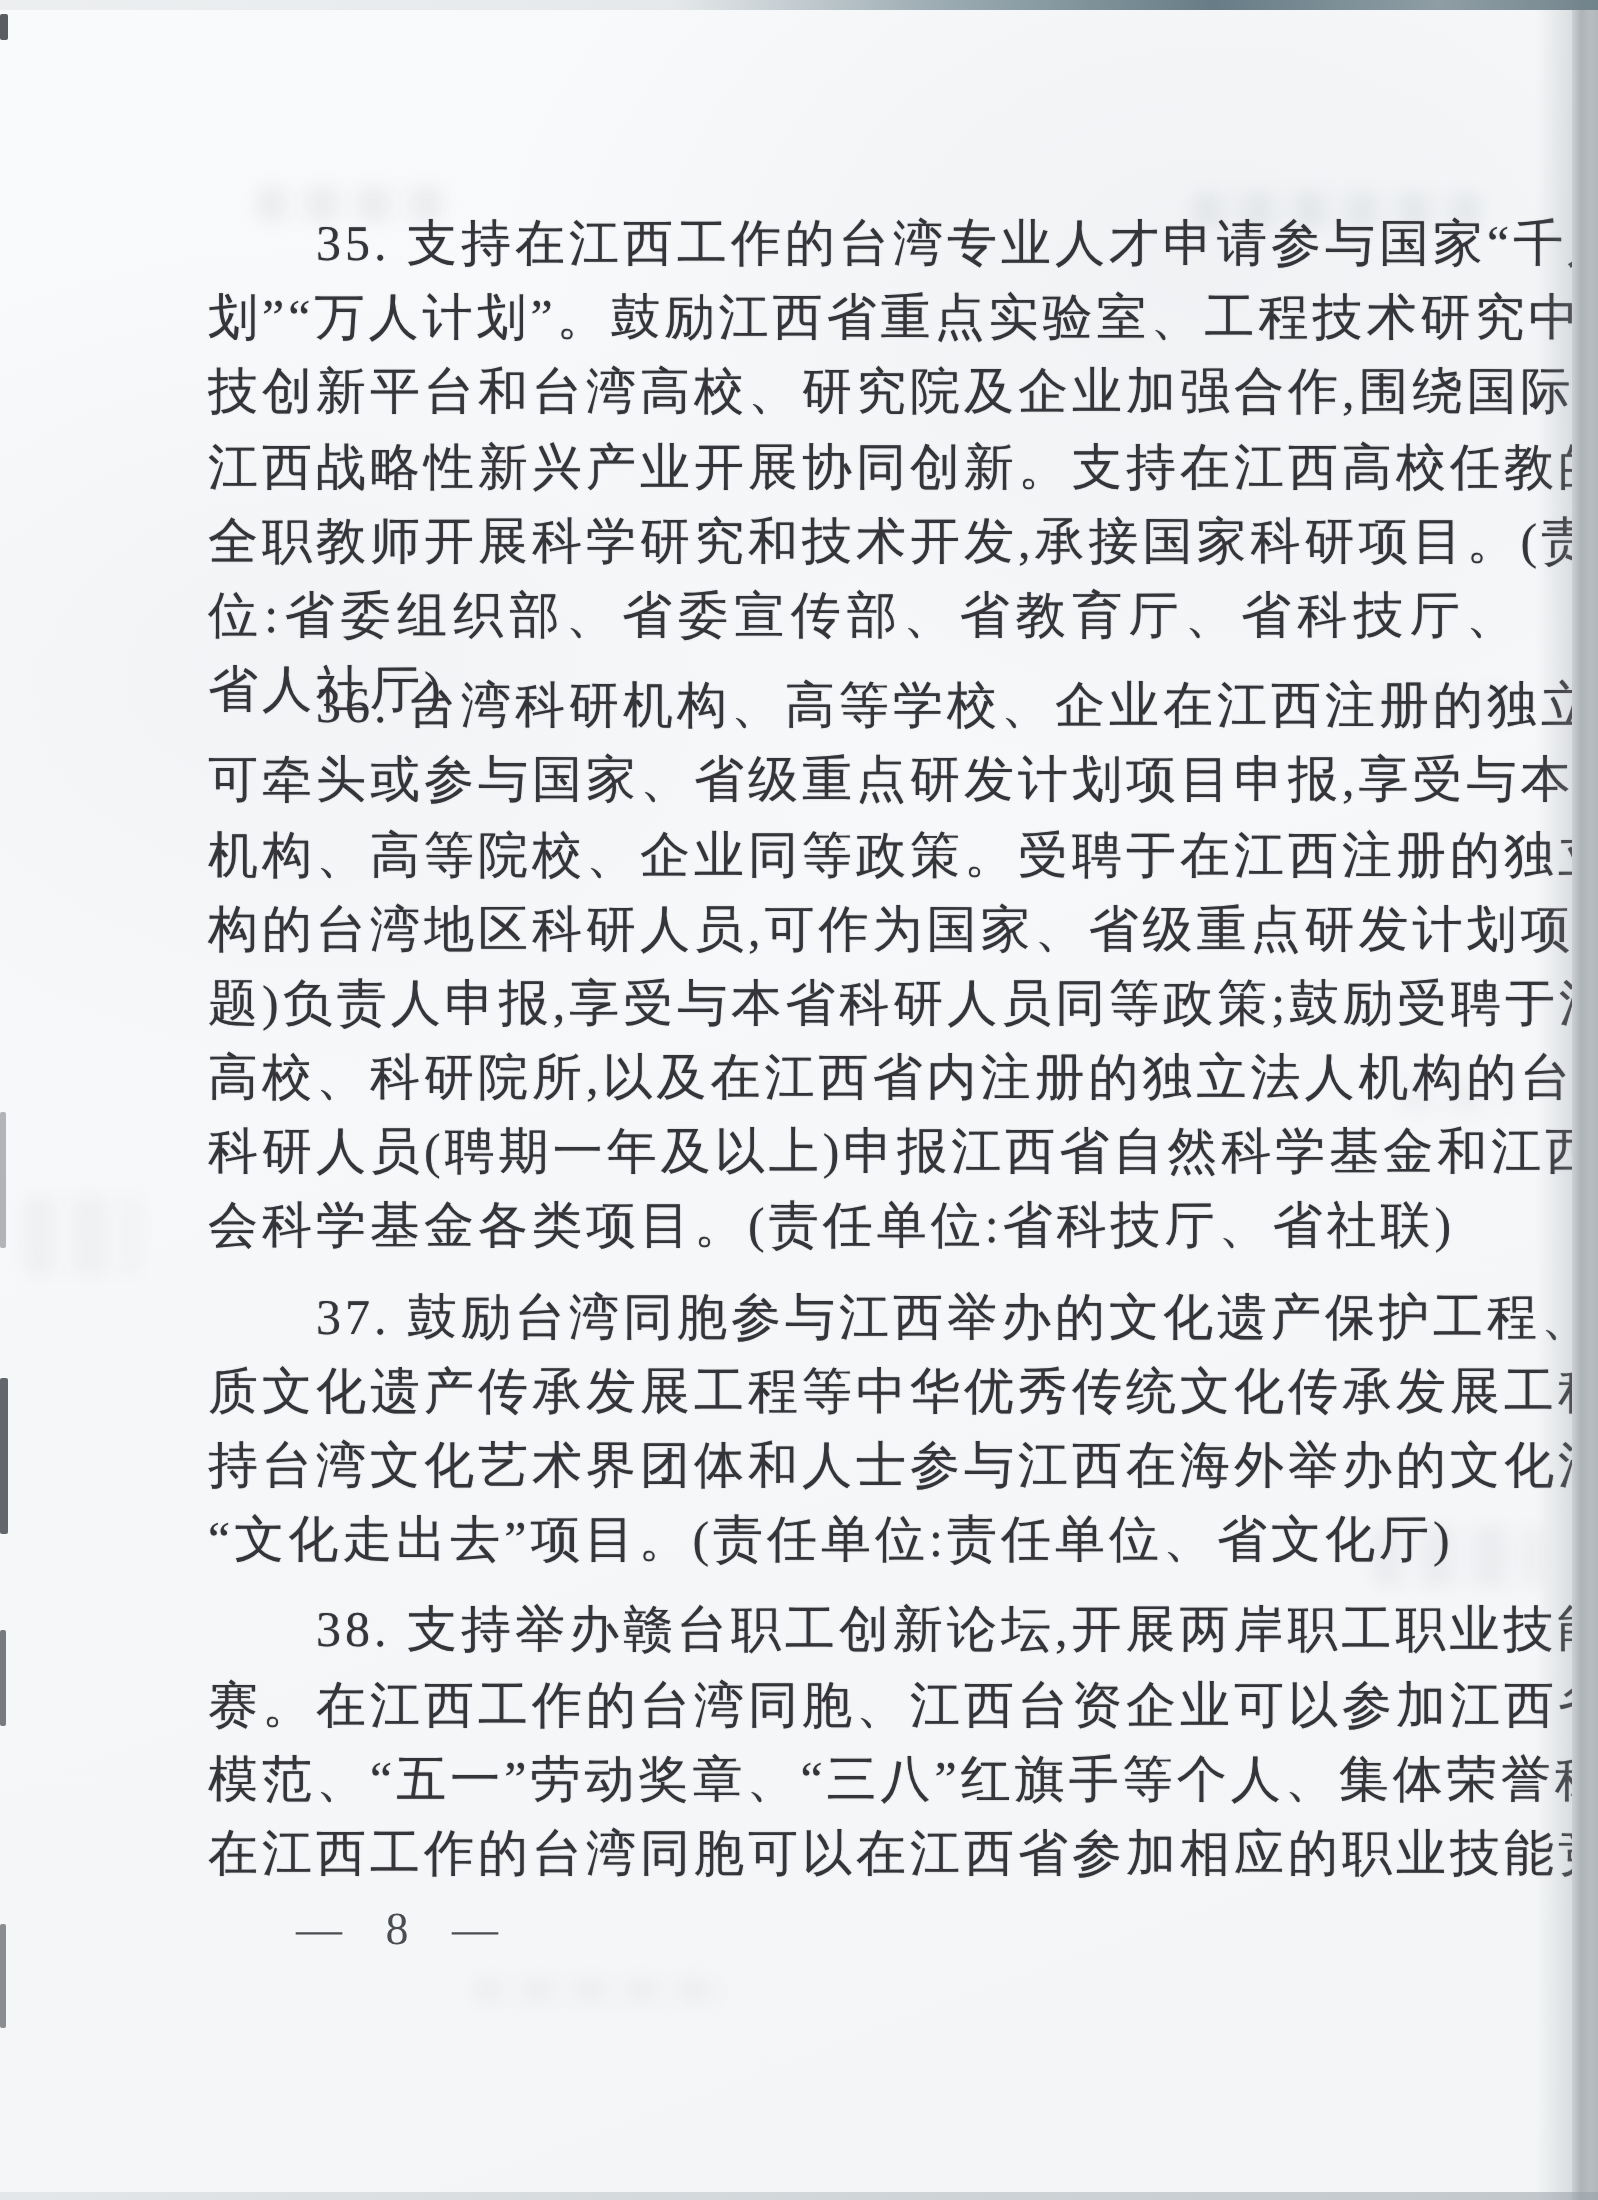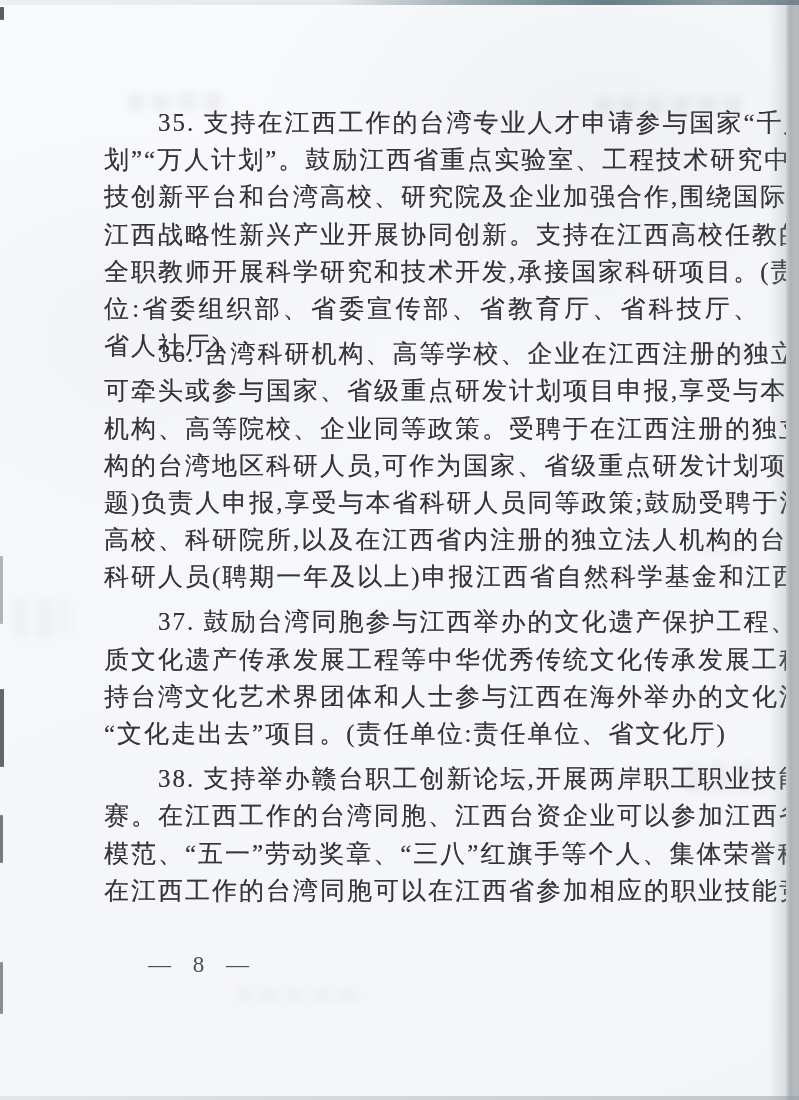--- a/index.html
+++ b/index.html
@@ -102,20 +102,21 @@
         <div class="line last">位:省委组织部、省委宣传部、省教育厅、省科技厅、省人社厅)</div>
       </div>
       <div class="para">
         <div class="line first">36. 台湾科研机构、高等学校、企业在江西注册的独立法人,</div>
         <div class="line">可牵头或参与国家、省级重点研发计划项目申报,享受与本省科研</div>
         <div class="line">机构、高等院校、企业同等政策。受聘于在江西注册的独立法人机</div>
         <div class="line">构的台湾地区科研人员,可作为国家、省级重点研发计划项目(课</div>
         <div class="line">题)负责人申报,享受与本省科研人员同等政策;鼓励受聘于江西</div>
         <div class="line">高校、科研院所,以及在江西省内注册的独立法人机构的台湾地区</div>
         <div class="line">科研人员(聘期一年及以上)申报江西省自然科学基金和江西省社</div>
+        <div class="line last">会科学基金各类项目。(责任单位:省科技厅、省社联)</div>
       </div>
       <div class="para">
         <div class="line first">37. 鼓励台湾同胞参与江西举办的文化遗产保护工程、非物</div>
         <div class="line">质文化遗产传承发展工程等中华优秀传统文化传承发展工程。支</div>
         <div class="line">持台湾文化艺术界团体和人士参与江西在海外举办的文化活动和</div>
         <div class="line last">“文化走出去”项目。(责任单位:责任单位、省文化厅)</div>
       </div>
       <div class="para">
         <div class="line first">38. 支持举办赣台职工创新论坛,开展两岸职工职业技能比</div>
         <div class="line">赛。在江西工作的台湾同胞、江西台资企业可以参加江西省劳动</div>

